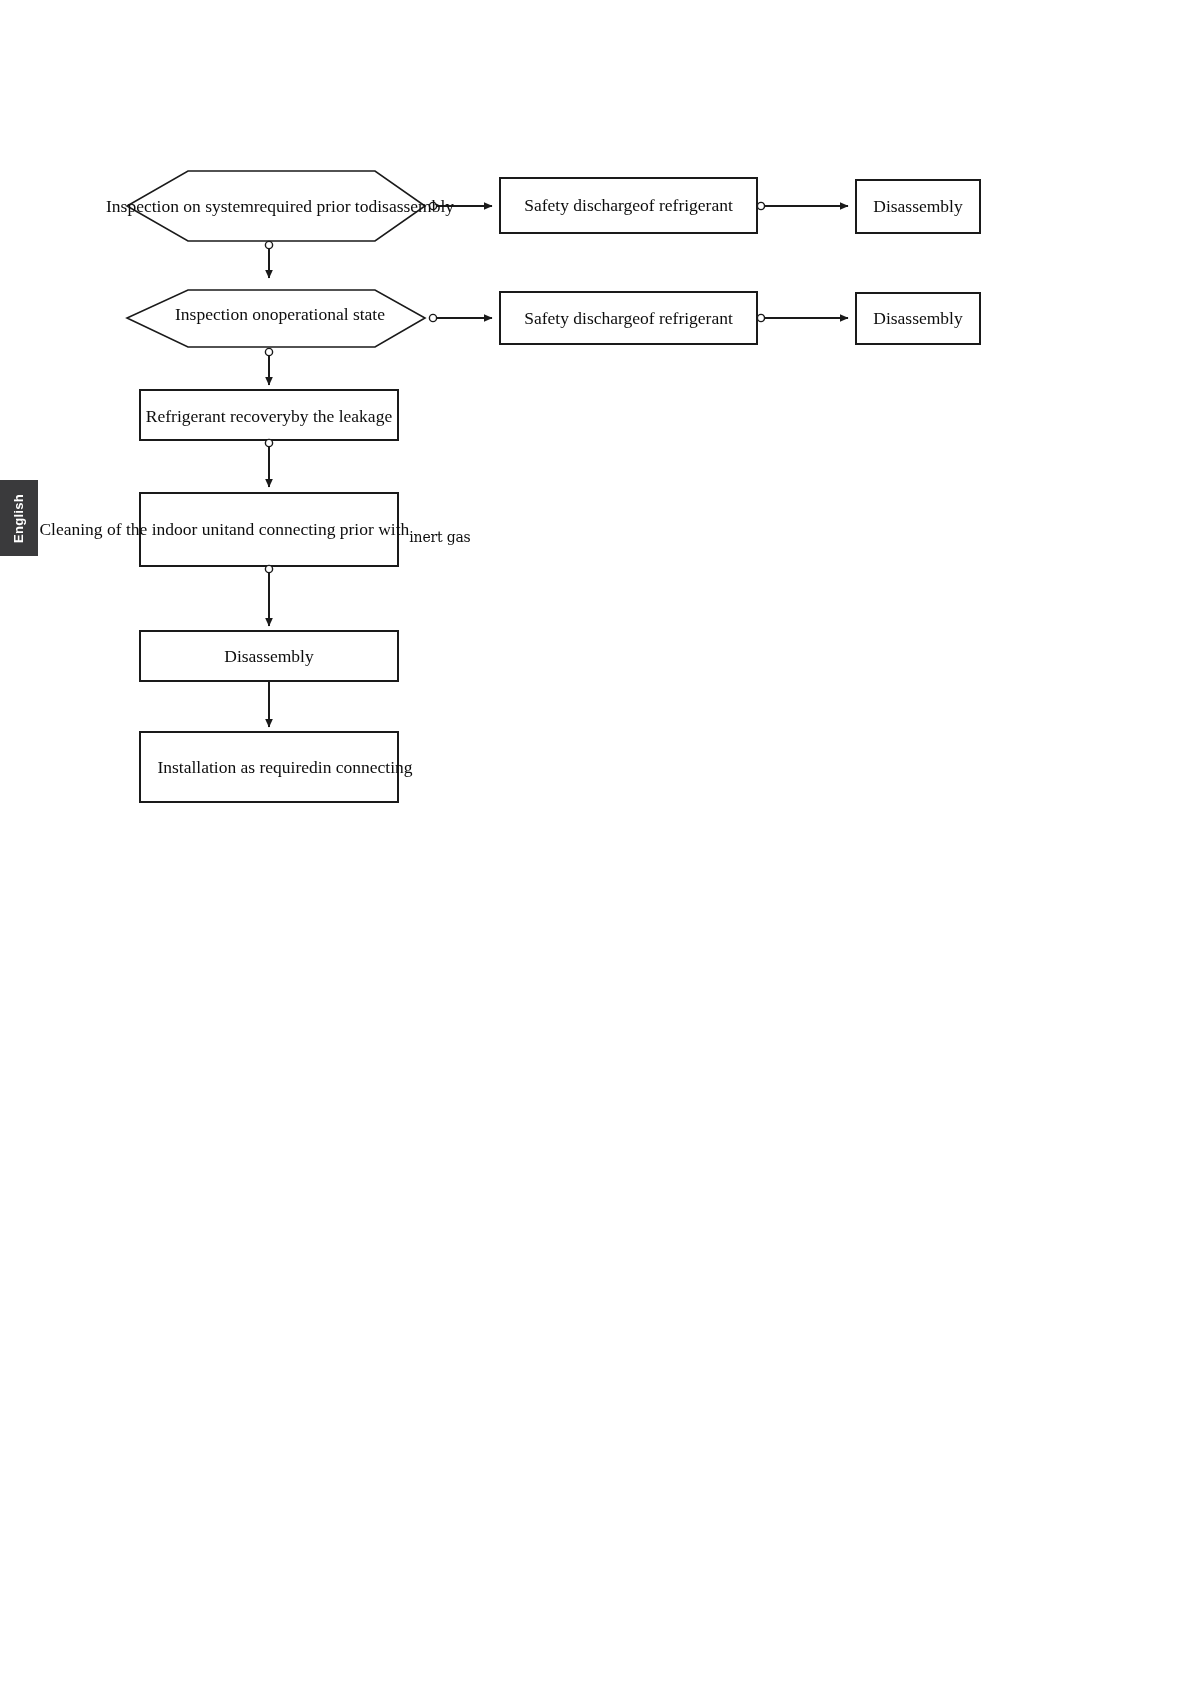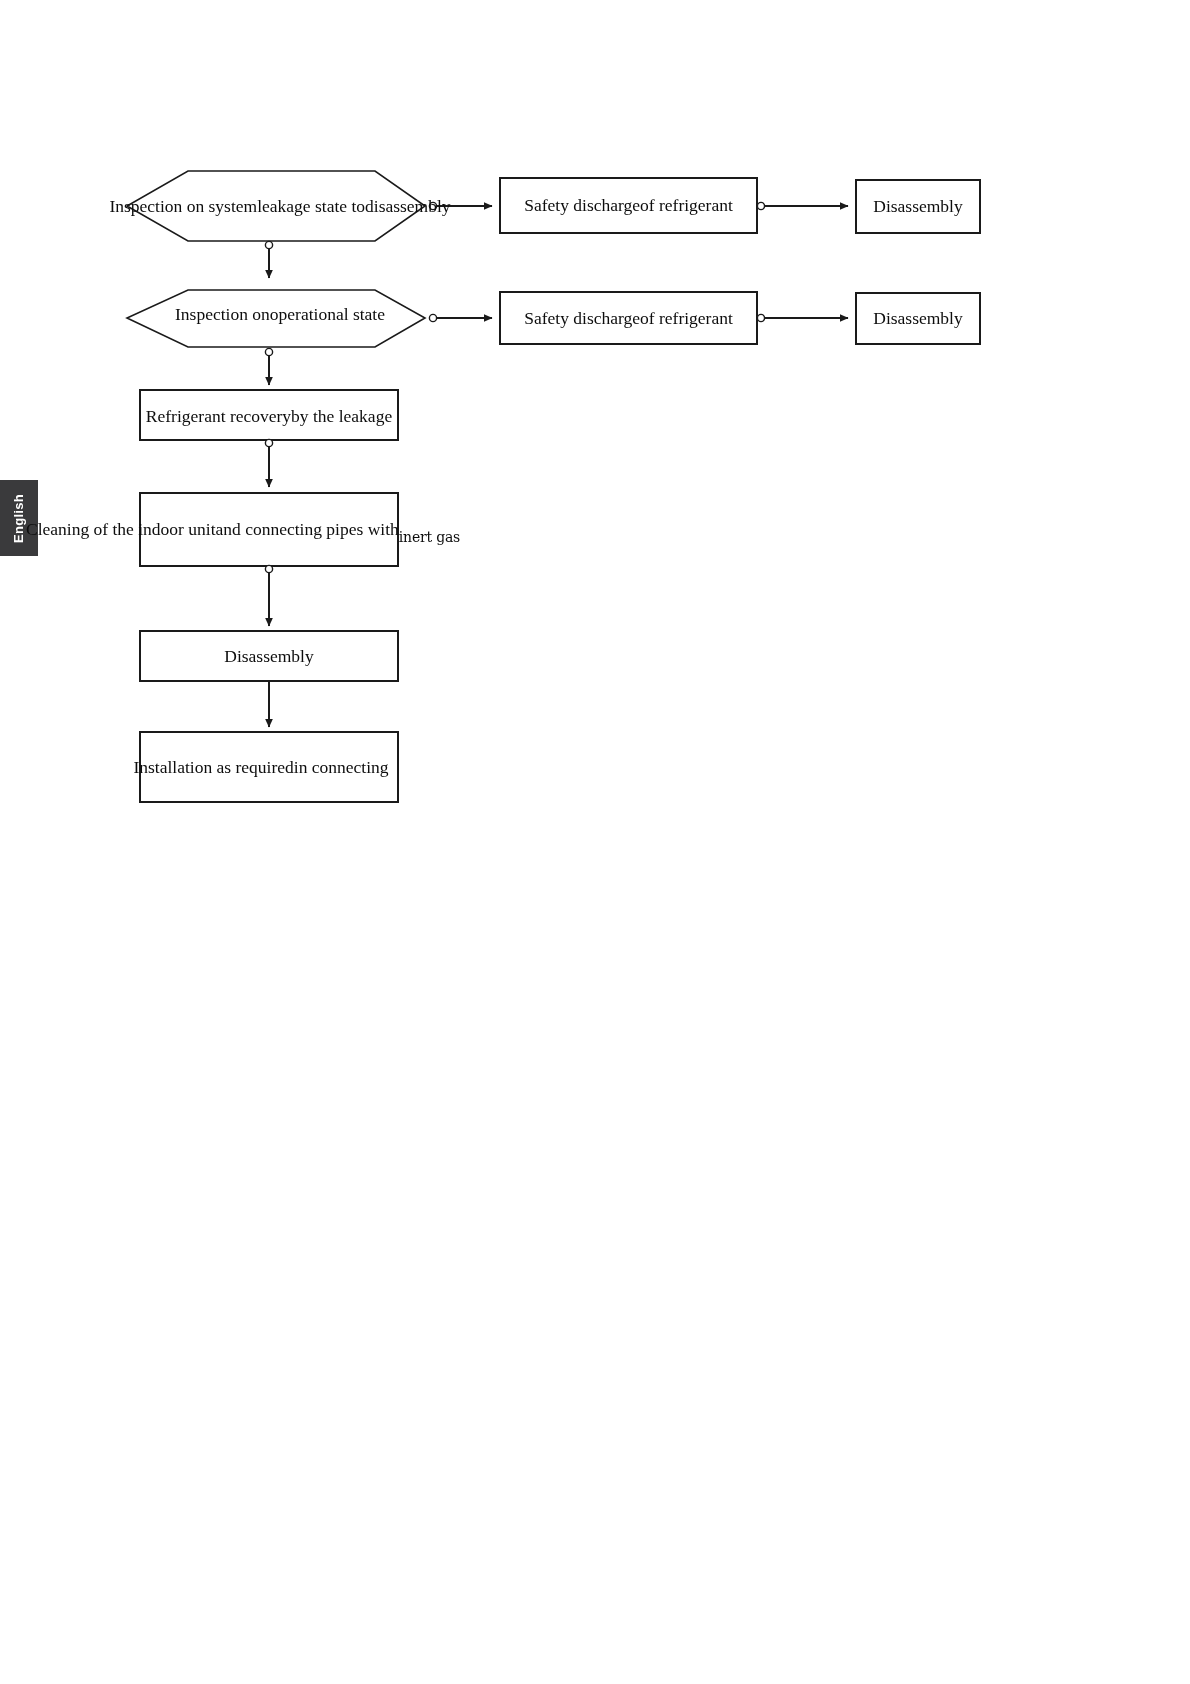--- a/index.html
+++ b/index.html
@@ -148,21 +148,21 @@
 
     <rect class="node-shape" x="140" y="631" width="258" height="50"></rect>
 
     <line class="conn-line" x1="269" y1="682" x2="269" y2="727" marker-end="url(#arrowhead)"></line>
 
     <rect class="node-shape" x="140" y="732" width="258" height="70"></rect>
   </svg>
 
   <div class="node-label" style="left:155px; top:171px; width:250px; height:70px;">
     <span class="ln">Inspection on system</span>
-    <span class="ln">leakage state to</span>
+    <span class="ln">required prior to</span>
     <span class="ln">disassembly</span>
   </div>
 
   <div class="node-label" style="left:500px; top:178px; width:257px; height:55px;">
     <span class="ln">Safety discharge</span>
     <span class="ln">of refrigerant</span>
   </div>
 
   <div class="node-label" style="left:856px; top:180px; width:124px; height:53px;">
     <span class="ln">Disassembly</span>
@@ -180,28 +180,28 @@
 
   <div class="node-label" style="left:856px; top:293px; width:124px; height:51px;">
     <span class="ln">Disassembly</span>
   </div>
 
   <div class="node-label" style="left:140px; top:390px; width:258px; height:52px;">
     <span class="ln">Refrigerant recovery</span>
     <span class="ln">by the leakage</span>
   </div>
 
-  <div class="node-label" style="left:128px; top:493px; width:230px; height:73px;">
+  <div class="node-label" style="left:140px; top:493px; width:230px; height:73px;">
     <span class="ln">Cleaning of the indoor unit</span>
-    <span class="ln">and connecting pipes with</span>
+    <span class="ln">and connecting prior with</span>
     <span class="ln small">inert gas</span>
   </div>
 
   <div class="node-label" style="left:140px; top:631px; width:258px; height:50px;">
     <span class="ln">Disassembly</span>
   </div>
 
-  <div class="node-label" style="left:132px; top:732px; width:258px; height:70px;">
+  <div class="node-label" style="left:156px; top:732px; width:258px; height:70px;">
     <span class="ln">Installation as required</span>
     <span class="ln">in connecting</span>
   </div>
 
 </div>
 
 </body></html>

